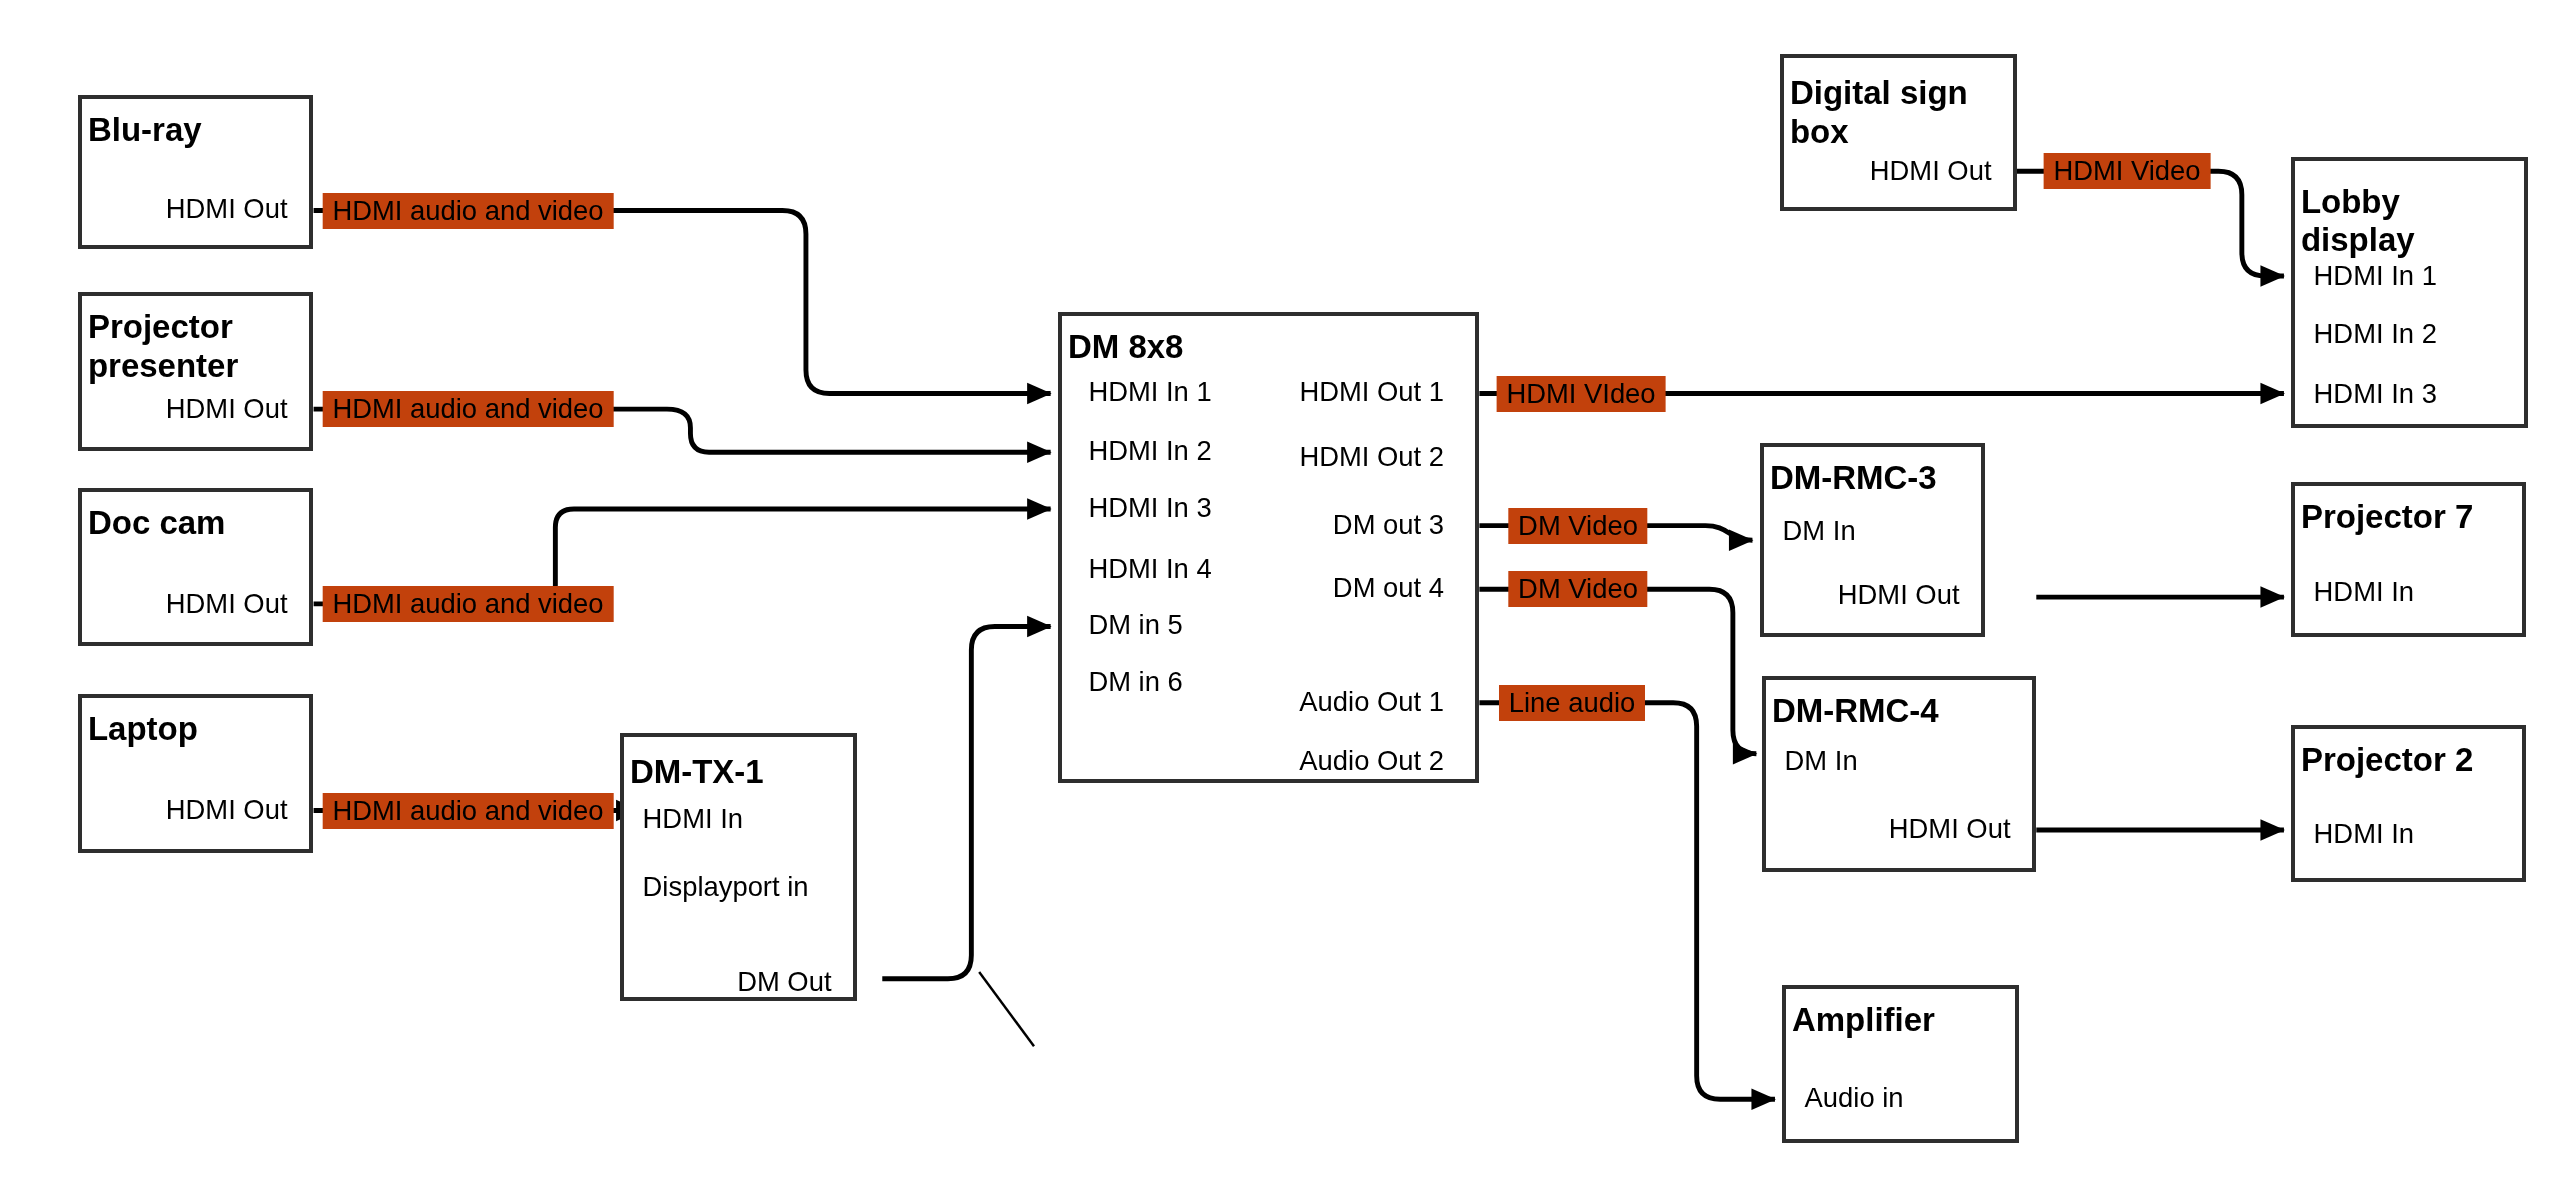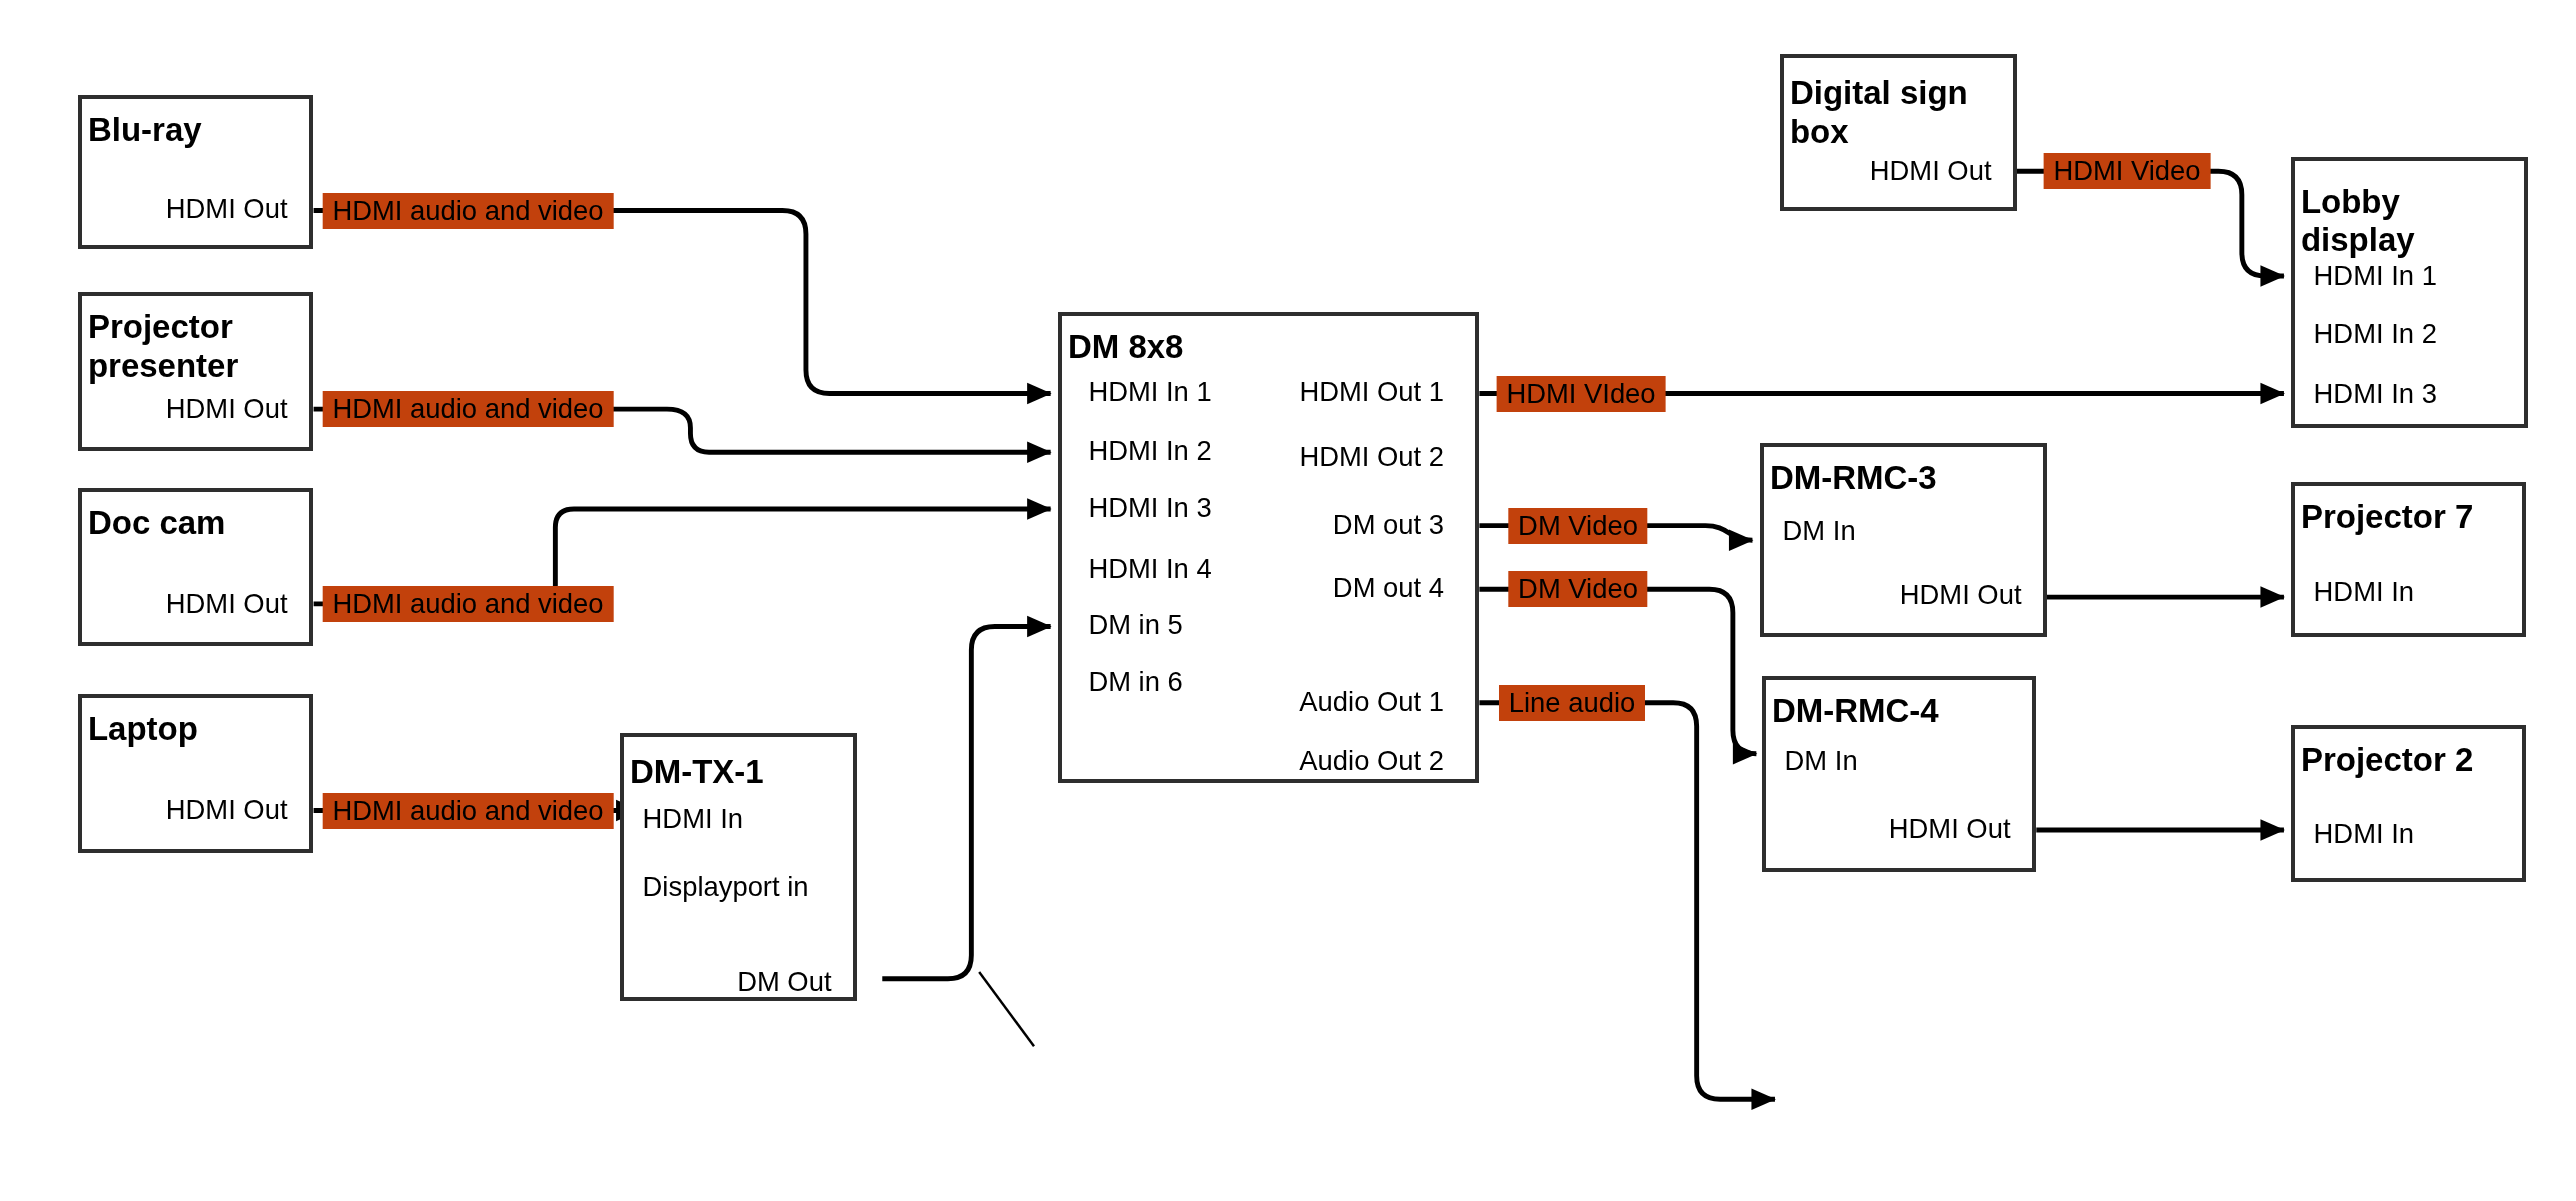--- a/index.html
+++ b/index.html
@@ -137,21 +137,21 @@
     <div class="port pr" style="top:113px;">HDMI Out</div>
   </div>
 
   <div class="box title-pad-lg" style="left:2291px;top:157px;width:237px;height:271px;">
     <div class="box-title">Lobby display</div>
     <div class="port pl" style="top:115px;">HDMI In 1</div>
     <div class="port pl" style="top:173px;">HDMI In 2</div>
     <div class="port pl" style="top:233px;">HDMI In 3</div>
   </div>
 
-  <div class="box" style="left:1760px;top:443px;width:287px;height:194px;">
+  <div class="box" style="left:1760px;top:443px;width:225px;height:194px;">
     <div class="box-title">DM-RMC-3</div>
     <div class="port pl" style="top:84px;">DM In</div>
     <div class="port pr" style="top:148px;">HDMI Out</div>
   </div>
 
   <div class="box" style="left:1762px;top:676px;width:274px;height:196px;">
     <div class="box-title">DM-RMC-4</div>
     <div class="port pl" style="top:81px;">DM In</div>
     <div class="port pr" style="top:149px;">HDMI Out</div>
   </div>
@@ -159,20 +159,24 @@
   <div class="box" style="left:2291px;top:482px;width:235px;height:155px;">
     <div class="box-title">Projector 7</div>
     <div class="port pl" style="top:106px;">HDMI In</div>
   </div>
 
   <div class="box" style="left:2291px;top:725px;width:235px;height:157px;">
     <div class="box-title">Projector 2</div>
     <div class="port pl" style="top:105px;">HDMI In</div>
   </div>
 
+  <div class="box" style="left:1782px;top:985px;width:237px;height:158px;">
+    <div class="box-title">Amplifier</div>
+    <div class="port pl" style="top:109px;">Audio in</div>
+  </div>
 
   <div class="wire-label" style="left:468px;top:211px;">HDMI audio and video</div>
   <div class="wire-label" style="left:468px;top:409px;">HDMI audio and video</div>
   <div class="wire-label" style="left:468px;top:604px;">HDMI audio and video</div>
   <div class="wire-label" style="left:468px;top:811px;">HDMI audio and video</div>
   <div class="wire-label" style="left:2127px;top:171px;">HDMI Video</div>
   <div class="wire-label" style="left:1581px;top:394px;">HDMI VIdeo</div>
   <div class="wire-label" style="left:1578px;top:526px;">DM Video</div>
   <div class="wire-label" style="left:1578px;top:589px;">DM Video</div>
   <div class="wire-label" style="left:1572px;top:703px;">Line audio</div>

